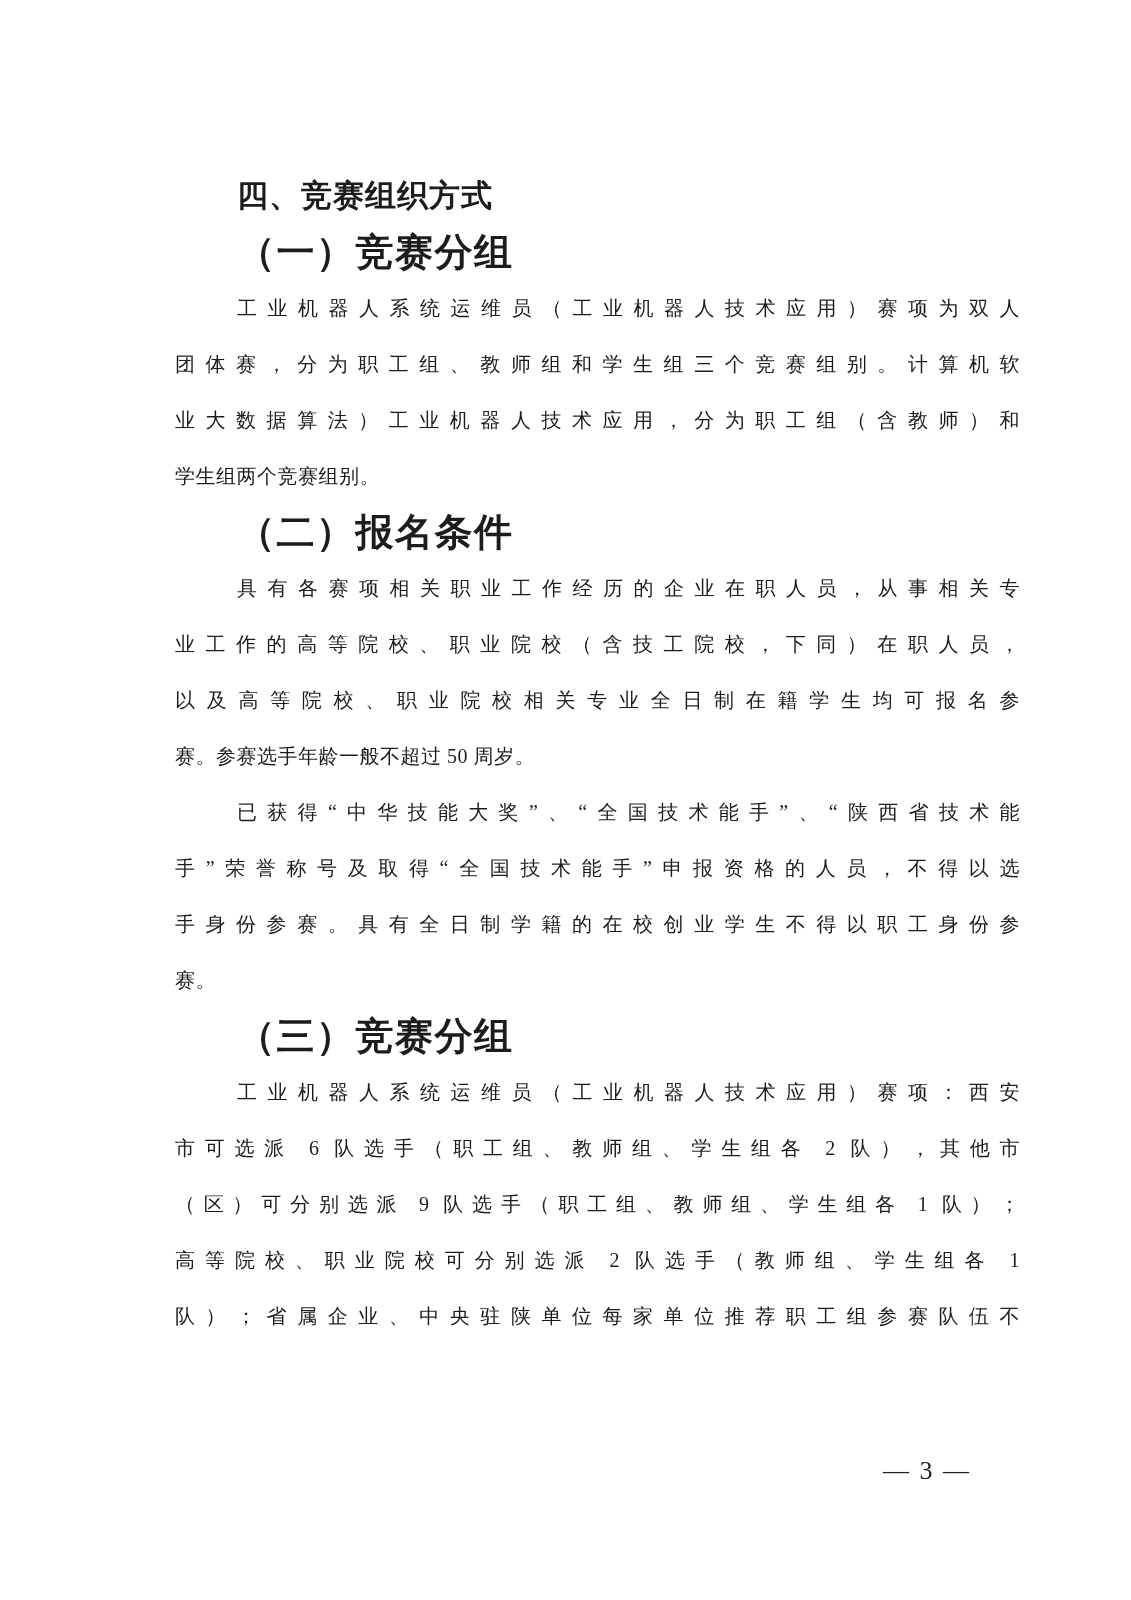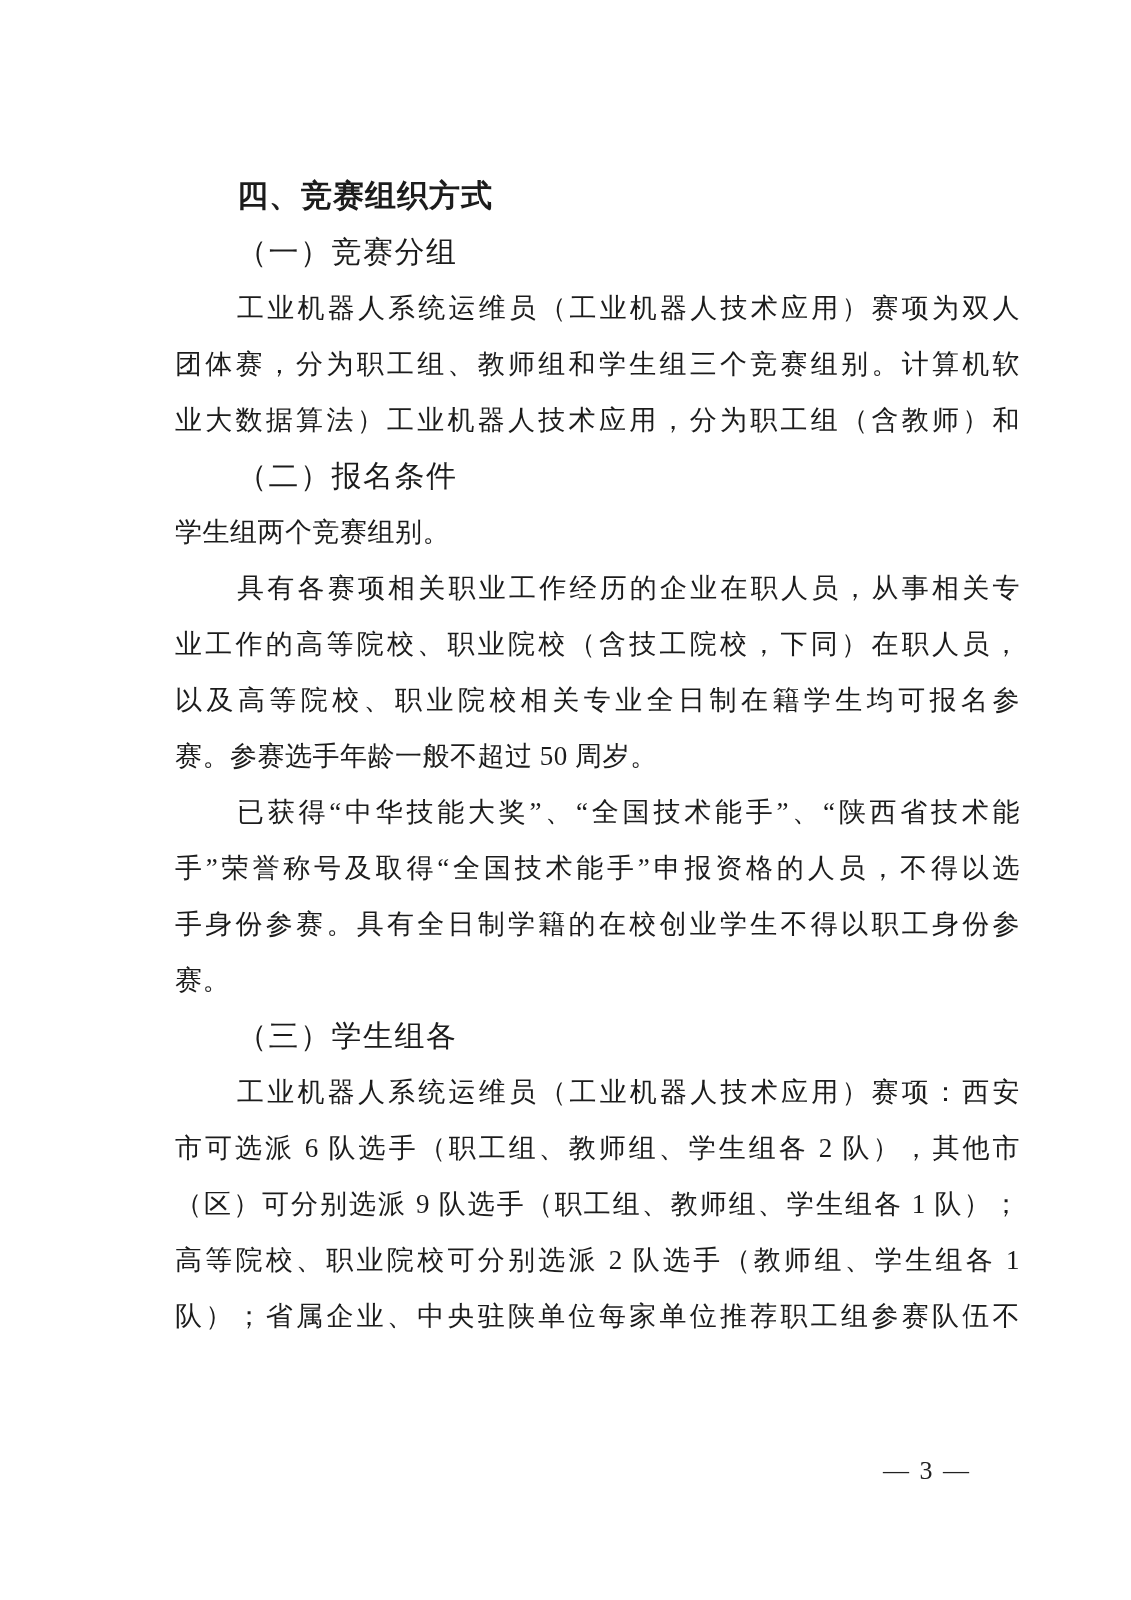--- a/index.html
+++ b/index.html
@@ -20,71 +20,72 @@
   .content {
     position: absolute;
     left: 143px;
     top: 168px;
     width: 845px;
     margin-left: 32px;
   }
   .line {
     height: 56px;
     line-height: 56px;
-    font-size: 27px;
+    font-size: 20px;
     white-space: nowrap;
     letter-spacing: 0.5px;
   }
   .line.fill {
     text-align: justify;
     text-align-last: justify;
   }
   .line.indent {
     text-indent: 62px;
   }
   .line.heading {
     font-family: "Liberation Sans", "DejaVu Sans", sans-serif;
     font-weight: 700;
     font-size: 31px;
     letter-spacing: 1px;
   }
   .line.subheading {
-    font-size: 30px;
+    font-size: 38px;
     letter-spacing: 1.5px;
+    font-weight: bold;
   }
   .page-number {
     position: absolute;
     top: 1456px;
     right: 160px;
     font-size: 26px;
     letter-spacing: 2px;
     color: #222222;
   }
 </style>
 </head>
 <body>
 
 <div class="page">
   <div class="content">
       <div class="line heading indent">四、竞赛组织方式</div>
       <div class="line subheading indent">（一）竞赛分组</div>
       <div class="line body indent fill">工业机器人系统运维员（工业机器人技术应用）赛项为双人</div>
       <div class="line body fill">团体赛，分为职工组、教师组和学生组三个竞赛组别。计算机软</div>
       <div class="line body fill">业大数据算法）工业机器人技术应用，分为职工组（含教师）和</div>
+      <div class="line body">学生组两个竞赛组别。</div>
       <div class="line subheading indent">（二）报名条件</div>
-      <div class="line body">学生组两个竞赛组别。</div>
       <div class="line body indent fill">具有各赛项相关职业工作经历的企业在职人员，从事相关专</div>
       <div class="line body fill">业工作的高等院校、职业院校（含技工院校，下同）在职人员，</div>
       <div class="line body fill">以及高等院校、职业院校相关专业全日制在籍学生均可报名参</div>
       <div class="line body">赛。参赛选手年龄一般不超过 50 周岁。</div>
       <div class="line body indent fill">已获得“中华技能大奖”、“全国技术能手”、“陕西省技术能</div>
       <div class="line body fill">手”荣誉称号及取得“全国技术能手”申报资格的人员，不得以选</div>
       <div class="line body fill">手身份参赛。具有全日制学籍的在校创业学生不得以职工身份参</div>
       <div class="line body">赛。</div>
-      <div class="line subheading indent">（三）学生组各</div>
+      <div class="line subheading indent">（三）竞赛分组</div>
       <div class="line body indent fill">工业机器人系统运维员（工业机器人技术应用）赛项：西安</div>
       <div class="line body fill">市可选派 6 队选手（职工组、教师组、学生组各 2 队），其他市</div>
       <div class="line body fill">（区）可分别选派 9 队选手（职工组、教师组、学生组各 1 队）；</div>
       <div class="line body fill">高等院校、职业院校可分别选派 2 队选手（教师组、学生组各 1</div>
       <div class="line body fill">队）；省属企业、中央驻陕单位每家单位推荐职工组参赛队伍不</div>
     </div>
   <div class="page-number">— 3 —</div>
 </div>
 
 </body></html>

